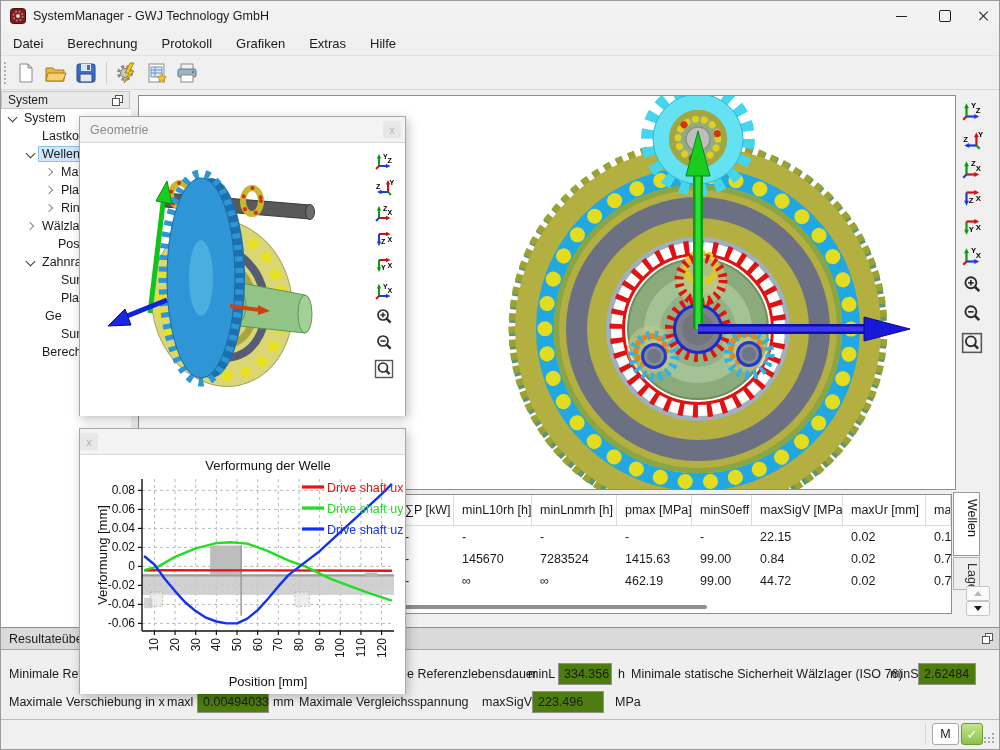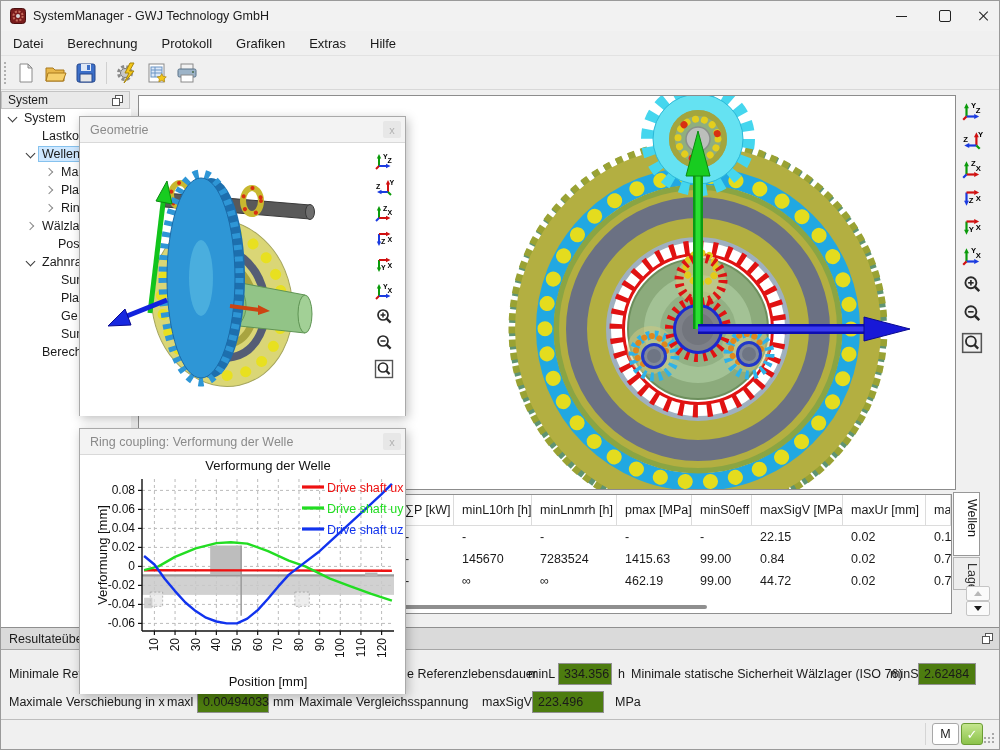--- a/index.html
+++ b/index.html
@@ -222,21 +222,21 @@
     <div class="trow ind1">
         <span class="chev d"></span>
         <span>Zahnra</span>
       </div>
     <div class="trow ind2" style="padding-left:60px">
         <span>Sun</span>
       </div>
     <div class="trow ind2" style="padding-left:60px">
         <span>Pla</span>
       </div>
-    <div class="trow ind2" style="padding-left:60px">
+    <div class="trow ind2" style="padding-left:44px">
         <span>Ge</span>
       </div>
     <div class="trow ind2" style="padding-left:60px">
         <span>Sun</span>
       </div>
     <div class="trow ind1" style="padding-left:41px">
         <span>Berech</span>
       </div>
   </div>
 
@@ -618,21 +618,20 @@
             <circle cx="9" cy="8.5" r="4.5" fill="none" stroke="#2a2a2a" stroke-width="1.7"></circle>
             <line x1="12.2" y1="11.7" x2="15.6" y2="15.1" stroke="#2a2a2a" stroke-width="2.2"></line>
           </svg>
         </div>
       </div>
     </div>
   </div>
 
   <div class="abs fwin" id="chart-win">
     <div class="wtitle">
-      <span class="t">Ring coupling: Verformung der Welle</span>
       <span class="wclose">x</span>
     </div>
     <div id="chart-content">
       <svg id="chart-svg" width="325" height="239" viewBox="0 0 325 239">
           <line x1="74.39344262295081" y1="24" x2="74.39344262295081" y2="176" stroke="#bbbbbb" stroke-width="1" stroke-dasharray="3 3"></line>
           <line x1="95.04918032786885" y1="24" x2="95.04918032786885" y2="176" stroke="#bbbbbb" stroke-width="1" stroke-dasharray="3 3"></line>
           <line x1="115.70491803278688" y1="24" x2="115.70491803278688" y2="176" stroke="#bbbbbb" stroke-width="1" stroke-dasharray="3 3"></line>
           <line x1="136.36065573770492" y1="24" x2="136.36065573770492" y2="176" stroke="#bbbbbb" stroke-width="1" stroke-dasharray="3 3"></line>
           <line x1="157.01639344262296" y1="24" x2="157.01639344262296" y2="176" stroke="#bbbbbb" stroke-width="1" stroke-dasharray="3 3"></line>
           <line x1="177.672131147541" y1="24" x2="177.672131147541" y2="176" stroke="#bbbbbb" stroke-width="1" stroke-dasharray="3 3"></line>

